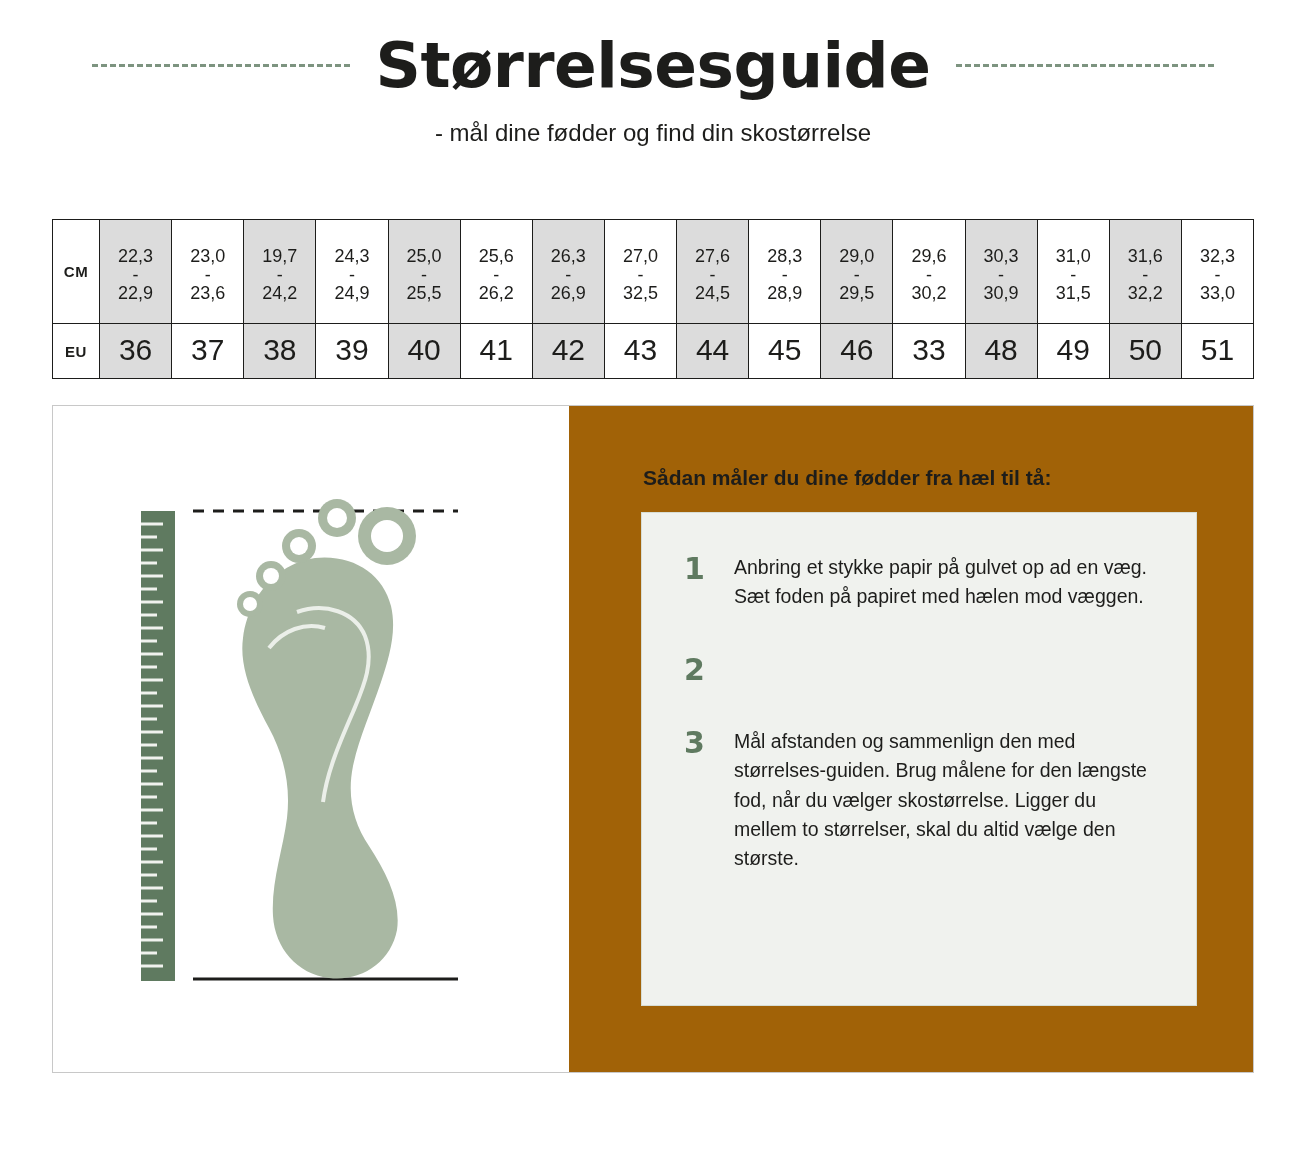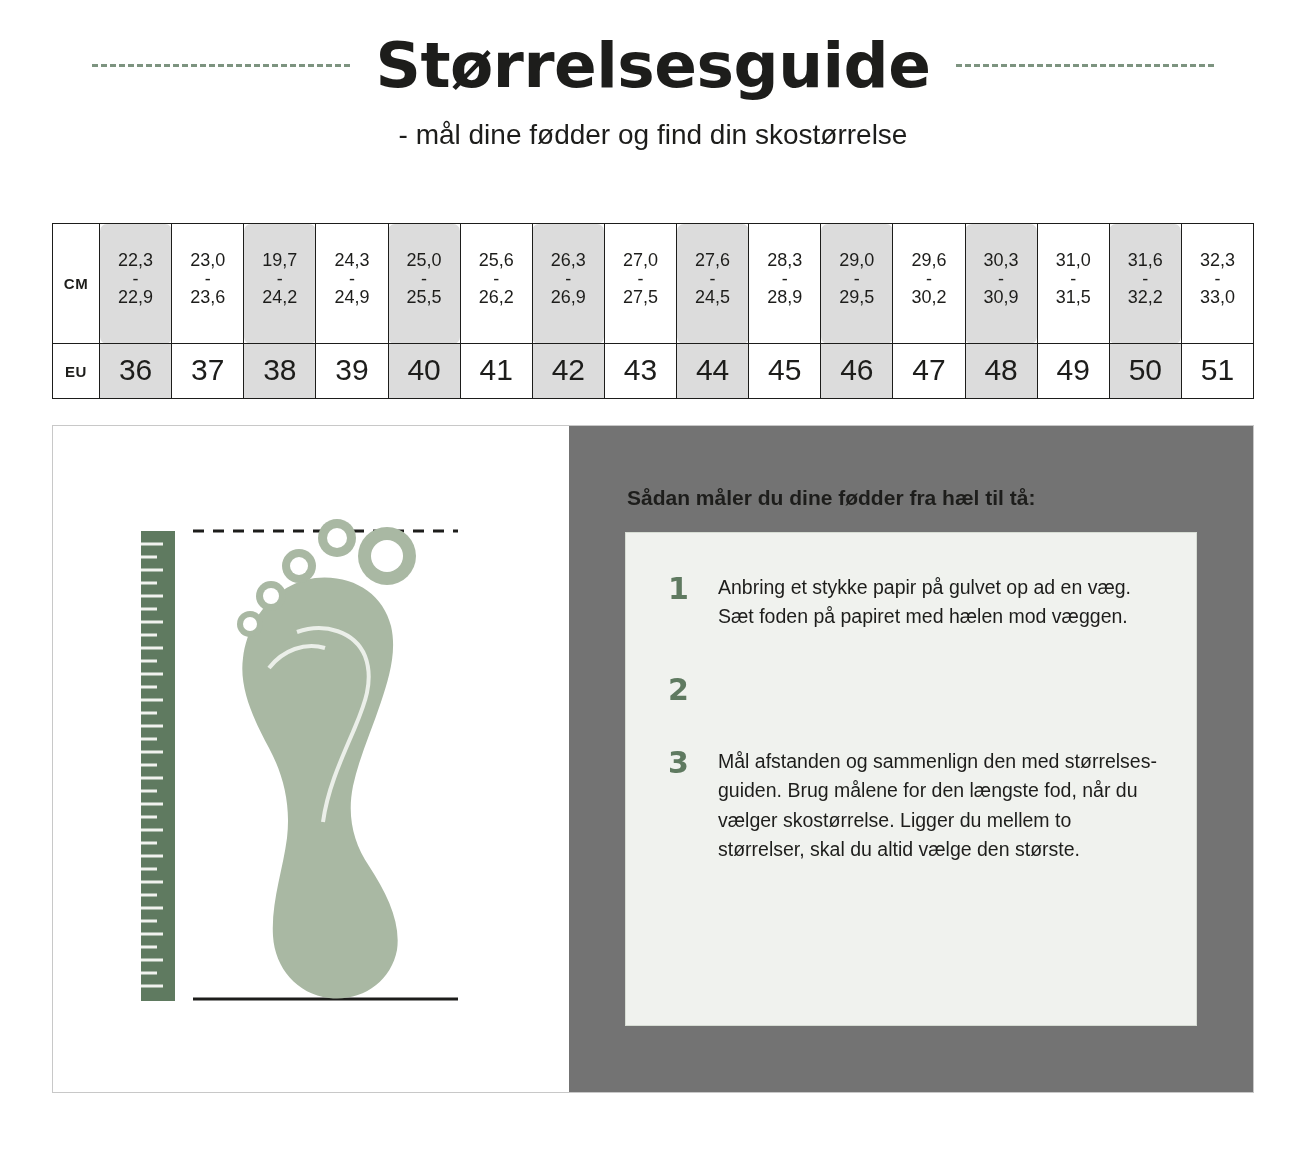--- a/index.html
+++ b/index.html
@@ -36,21 +36,21 @@
   .main-title {
     font-family: "DejaVu Sans", sans-serif;
     font-size: 63px;
     font-weight: 700;
     letter-spacing: -0.5px;
     line-height: 1;
     margin: 0;
     color: #1d1d1b;
   }
   .subtitle {
-    font-size: 28px;
+    font-size: 24px;
     margin-top: 22px;
     color: #1d1d1b;
     font-weight: 400;
   }
 
   
   .table-wrap {
     margin: 72px 52px 0 52px;
   }
   table.size-table {
@@ -65,23 +65,22 @@
   }
   td.rowlabel {
     width: 44px;
     font-size: 15px;
     font-weight: 700;
     letter-spacing: 0.5px;
   }
   td.cmcell {
     font-size: 18px;
     line-height: 1.25;
-    padding: 7px 0 16px 0;
+    padding: 7px 0 0 0;
     height: 96px;
-    border-radius: 7px;
   }
   td.cmcell .dash {
     display: block;
     line-height: 1.05;
   }
   td.eucell {
     font-size: 30px;
     font-weight: 400;
     height: 48px;
     padding: 2px 0 4px 0;
@@ -101,22 +100,22 @@
     background: #a9b8a3;
   }
   .panel-left {
     width: 516px;
     background: #ffffff;
     position: relative;
     flex: 0 0 516px;
   }
   .panel-right {
     flex: 1;
-    background: #737373;
-    padding: 60px 56px 0 56px;
+    background: #a16207;
+    padding: 60px 56px 0 72px;
     box-sizing: border-box;
   }
   .right-title {
     font-size: 21px;
     font-weight: 700;
     color: #1d1d1b;
     margin: 0 0 22px 2px;
   }
   .steps-box {
     background: #f0f2ee;
@@ -207,21 +206,21 @@
             <span class="dash">26,2</span>
           </td>
           <td class="cmcell shaded">
             <span class="dash">26,3</span>
             <span class="dash">-</span>
             <span class="dash">26,9</span>
           </td>
           <td class="cmcell">
             <span class="dash">27,0</span>
             <span class="dash">-</span>
-            <span class="dash">27,5</span>
+            <span class="dash">32,5</span>
           </td>
           <td class="cmcell shaded">
             <span class="dash">27,6</span>
             <span class="dash">-</span>
             <span class="dash">24,5</span>
           </td>
           <td class="cmcell">
             <span class="dash">28,3</span>
             <span class="dash">-</span>
             <span class="dash">28,9</span>
@@ -264,21 +263,21 @@
           <td class="eucell">37</td>
           <td class="eucell shaded">38</td>
           <td class="eucell">39</td>
           <td class="eucell shaded">40</td>
           <td class="eucell">41</td>
           <td class="eucell shaded">42</td>
           <td class="eucell">43</td>
           <td class="eucell shaded">44</td>
           <td class="eucell">45</td>
           <td class="eucell shaded">46</td>
-          <td class="eucell">47</td>
+          <td class="eucell">33</td>
           <td class="eucell shaded">48</td>
           <td class="eucell">49</td>
           <td class="eucell shaded">50</td>
           <td class="eucell">51</td>
         </tr>
     </tbody>
   </table>
 </div>
 
 <div class="panel">

